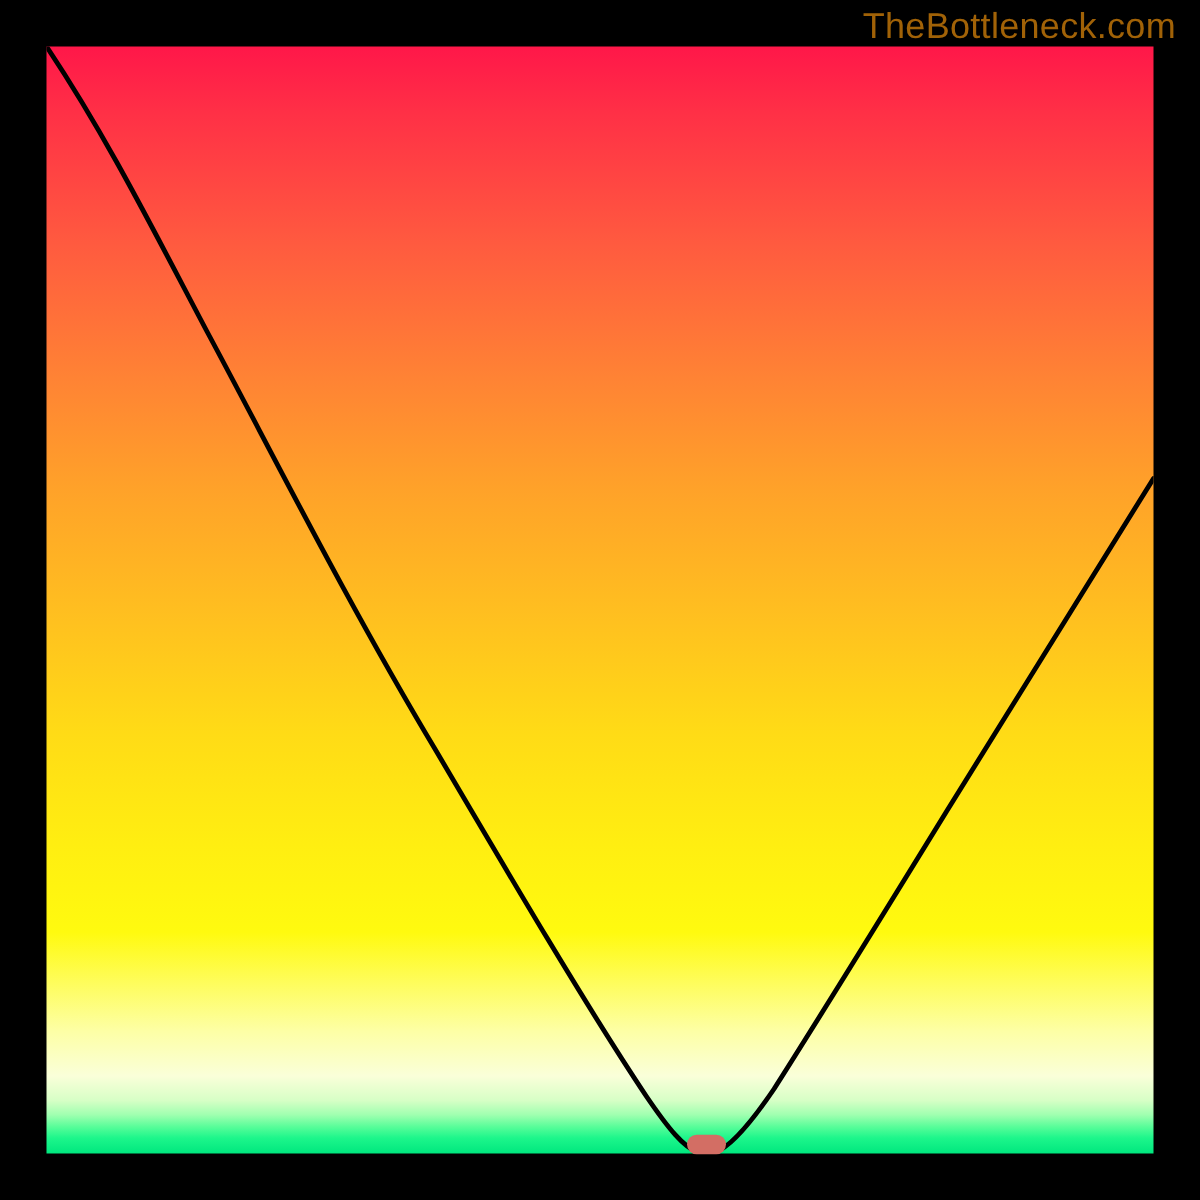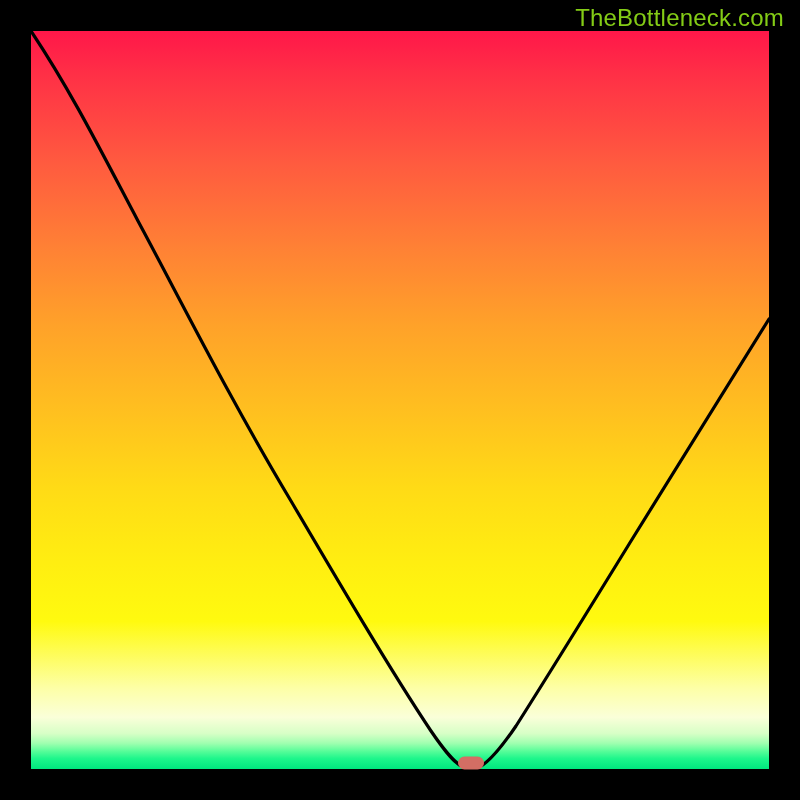--- a/index.html
+++ b/index.html
@@ -14,21 +14,21 @@
   .frame {
     position: relative;
     width: 800px;
     height: 800px;
     background: #000;
   }
   .watermark {
     position: absolute;
     top: 4px;
     right: 16px;
-    color: #84cc16;
+    color: #a16207;
     font-size: 24px;
     font-weight: 500;
     letter-spacing: 0.2px;
     z-index: 5;
     user-select: none;
   }
   .plot {
     position: absolute;
     left: 31px;
     top: 31px;

